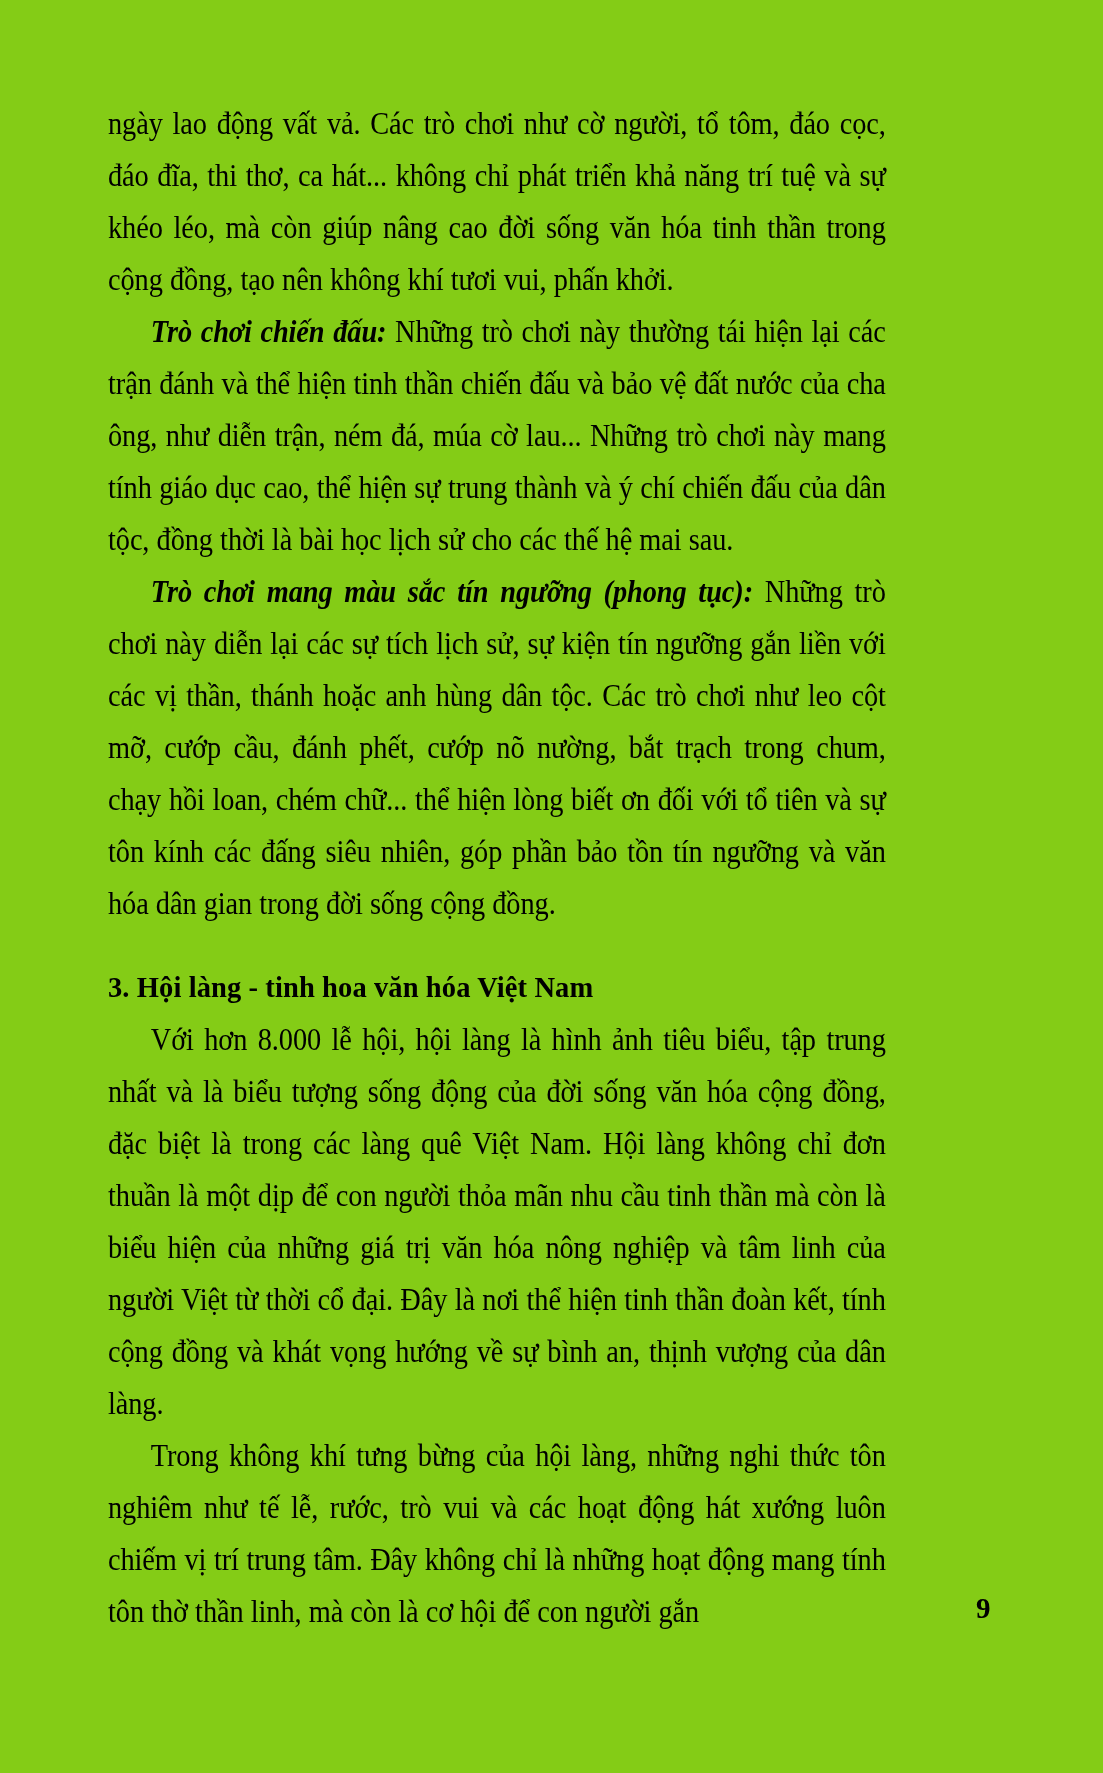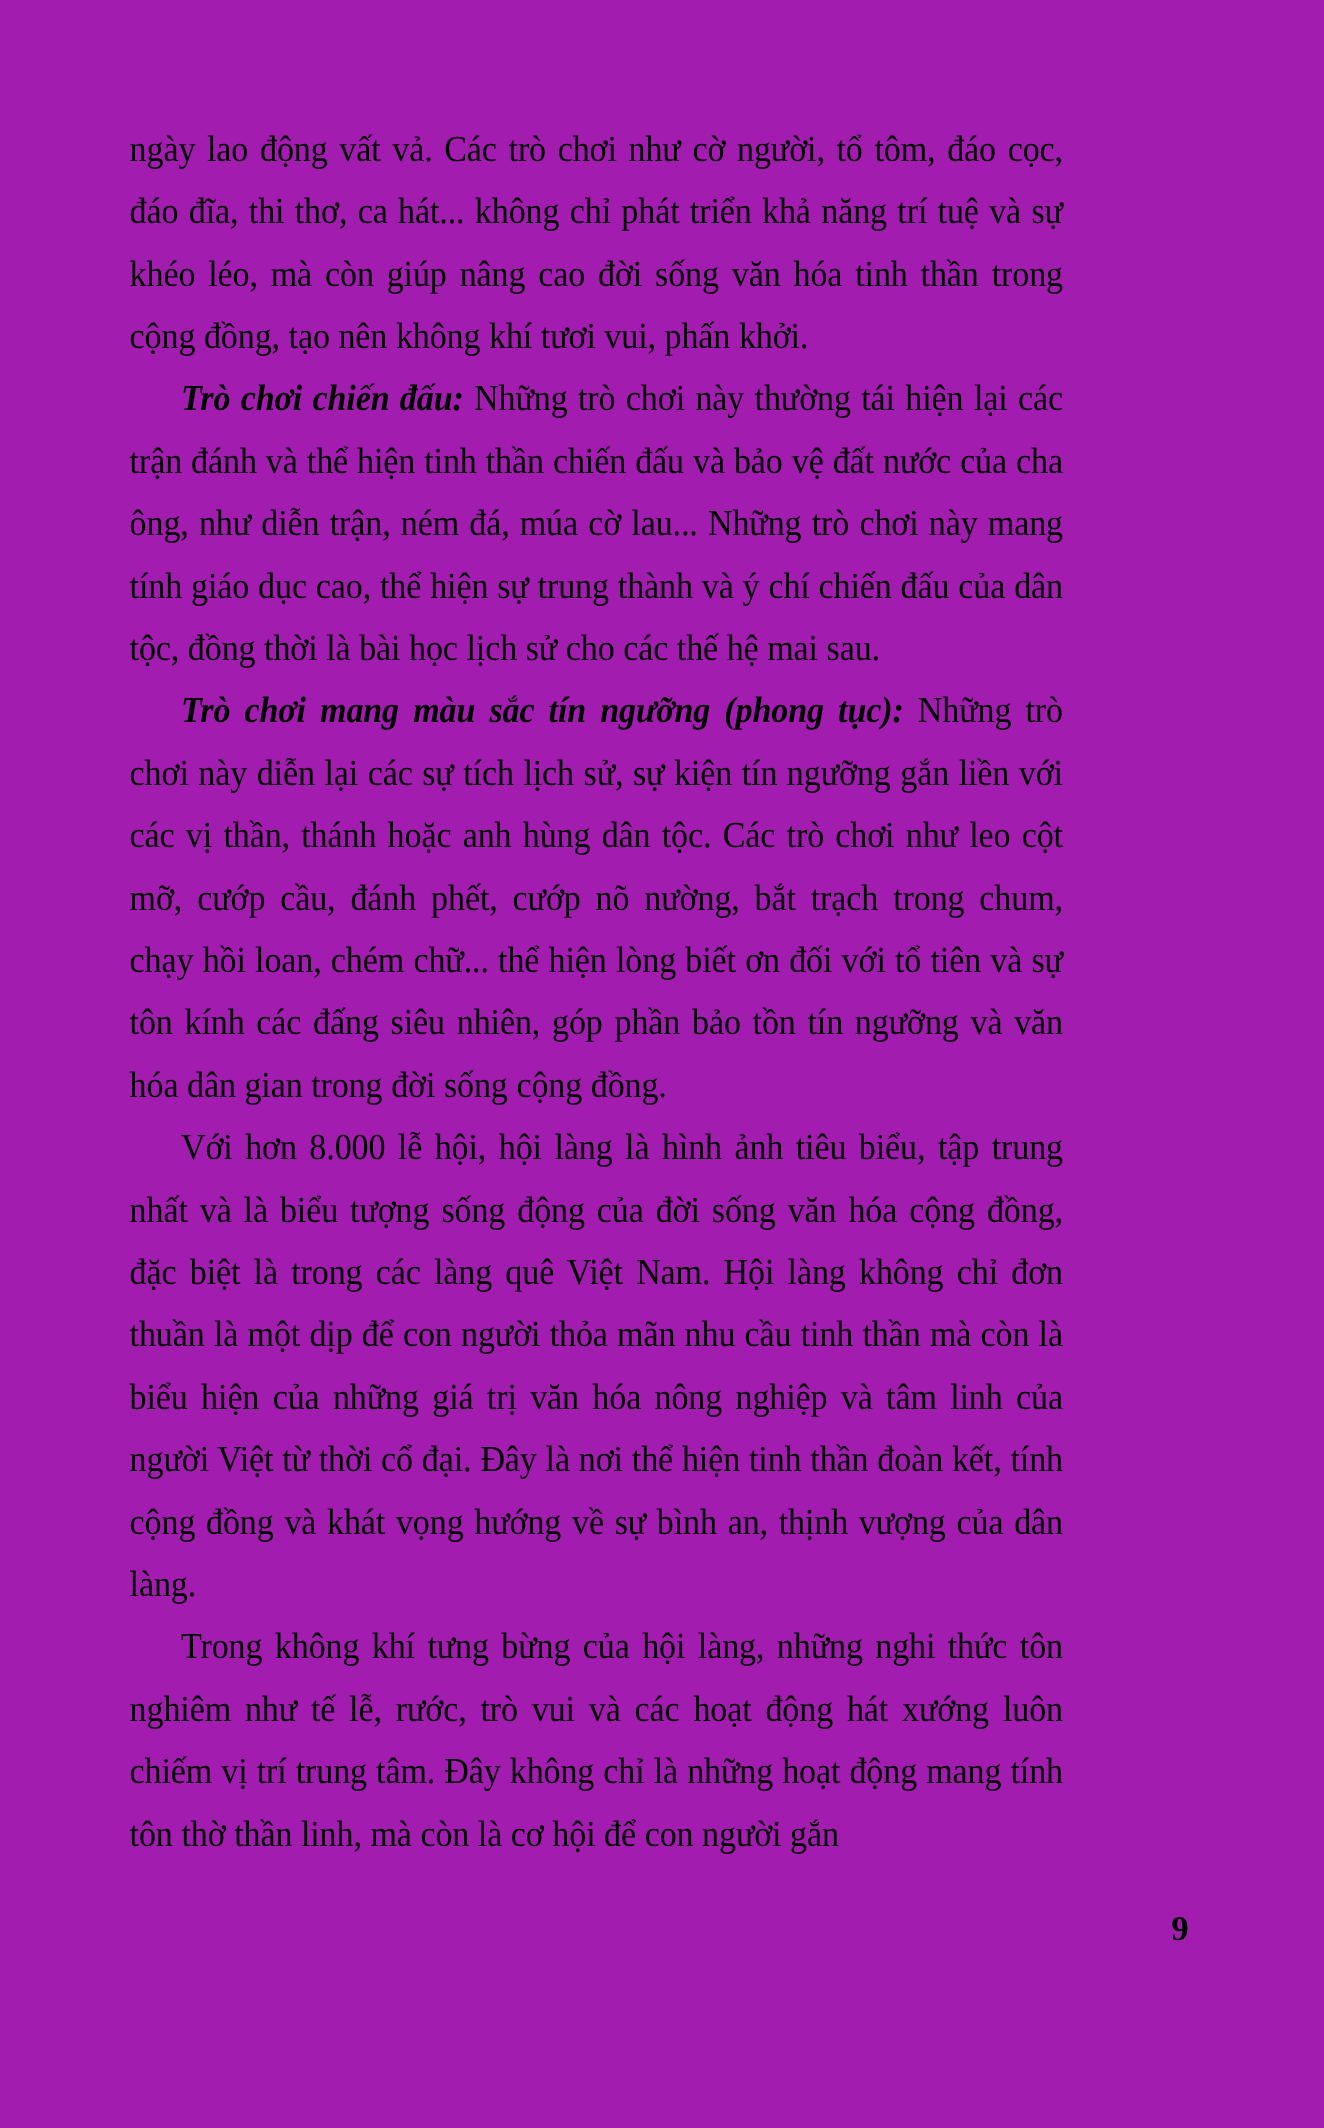--- a/index.html
+++ b/index.html
@@ -14,21 +14,21 @@
     color: #000000;
     position: relative;
     overflow: hidden;
   }
   .page {
     position: absolute;
     left: 0;
     top: 0;
     width: 1103px;
     height: 1773px;
-    background: #a21caf;
+    background: #84cc16;
   }
   .content {
     position: absolute;
     left: 108px;
     top: 98px;
     width: 778px;
   }
   p.body-par {
     margin: 0;
     font-size: 30.5px;
@@ -90,20 +90,21 @@
       </p>
 
     <p class="body-par indent">
         <span class="squeeze"><span class="lead">Trò chơi chiến đấu:</span><span> Những trò chơi này thường tái hiện lại các trận đánh và thể hiện tinh thần chiến đấu và bảo vệ đất nước của cha ông, như diễn trận, ném đá, múa cờ lau... Những trò chơi này mang tính giáo dục cao, thể hiện sự trung thành và ý chí chiến đấu của dân tộc, đồng thời là bài học lịch sử cho các thế hệ mai sau.</span></span>
       </p>
 
     <p class="body-par indent">
         <span class="squeeze"><span class="lead">Trò chơi mang màu sắc tín ngưỡng (phong tục):</span><span> Những trò chơi này diễn lại các sự tích lịch sử, sự kiện tín ngưỡng gắn liền với các vị thần, thánh hoặc anh hùng dân tộc. Các trò chơi như leo cột mỡ, cướp cầu, đánh phết, cướp nõ nường, bắt trạch trong chum, chạy hồi loan, chém chữ... thể hiện lòng biết ơn đối với tổ tiên và sự tôn kính các đấng siêu nhiên, góp phần bảo tồn tín ngưỡng và văn hóa dân gian trong đời sống cộng đồng.</span></span>
       </p>
 
+    <h2 class="section-heading">3. Hội làng - tinh hoa văn hóa Việt Nam</h2>
 
     <p class="body-par indent">
         <span class="squeeze"><span>Với hơn 8.000 lễ hội, hội làng là hình ảnh tiêu biểu, tập trung nhất và là biểu tượng sống động của đời sống văn hóa cộng đồng, đặc biệt là trong các làng quê Việt Nam. Hội làng không chỉ đơn thuần là một dịp để con người thỏa mãn nhu cầu tinh thần mà còn là biểu hiện của những giá trị văn hóa nông nghiệp và tâm linh của người Việt từ thời cổ đại. Đây là nơi thể hiện tinh thần đoàn kết, tính cộng đồng và khát vọng hướng về sự bình an, thịnh vượng của dân làng.</span></span>
       </p>
 
     <p class="body-par indent">
         <span class="squeeze"><span>Trong không khí tưng bừng của hội làng, những nghi thức tôn nghiêm như tế lễ, rước, trò vui và các hoạt động hát xướng luôn chiếm vị trí trung tâm. Đây không chỉ là những hoạt động mang tính tôn thờ thần linh, mà còn là cơ hội để con người gắn</span></span>
       </p>
 
   </div>

